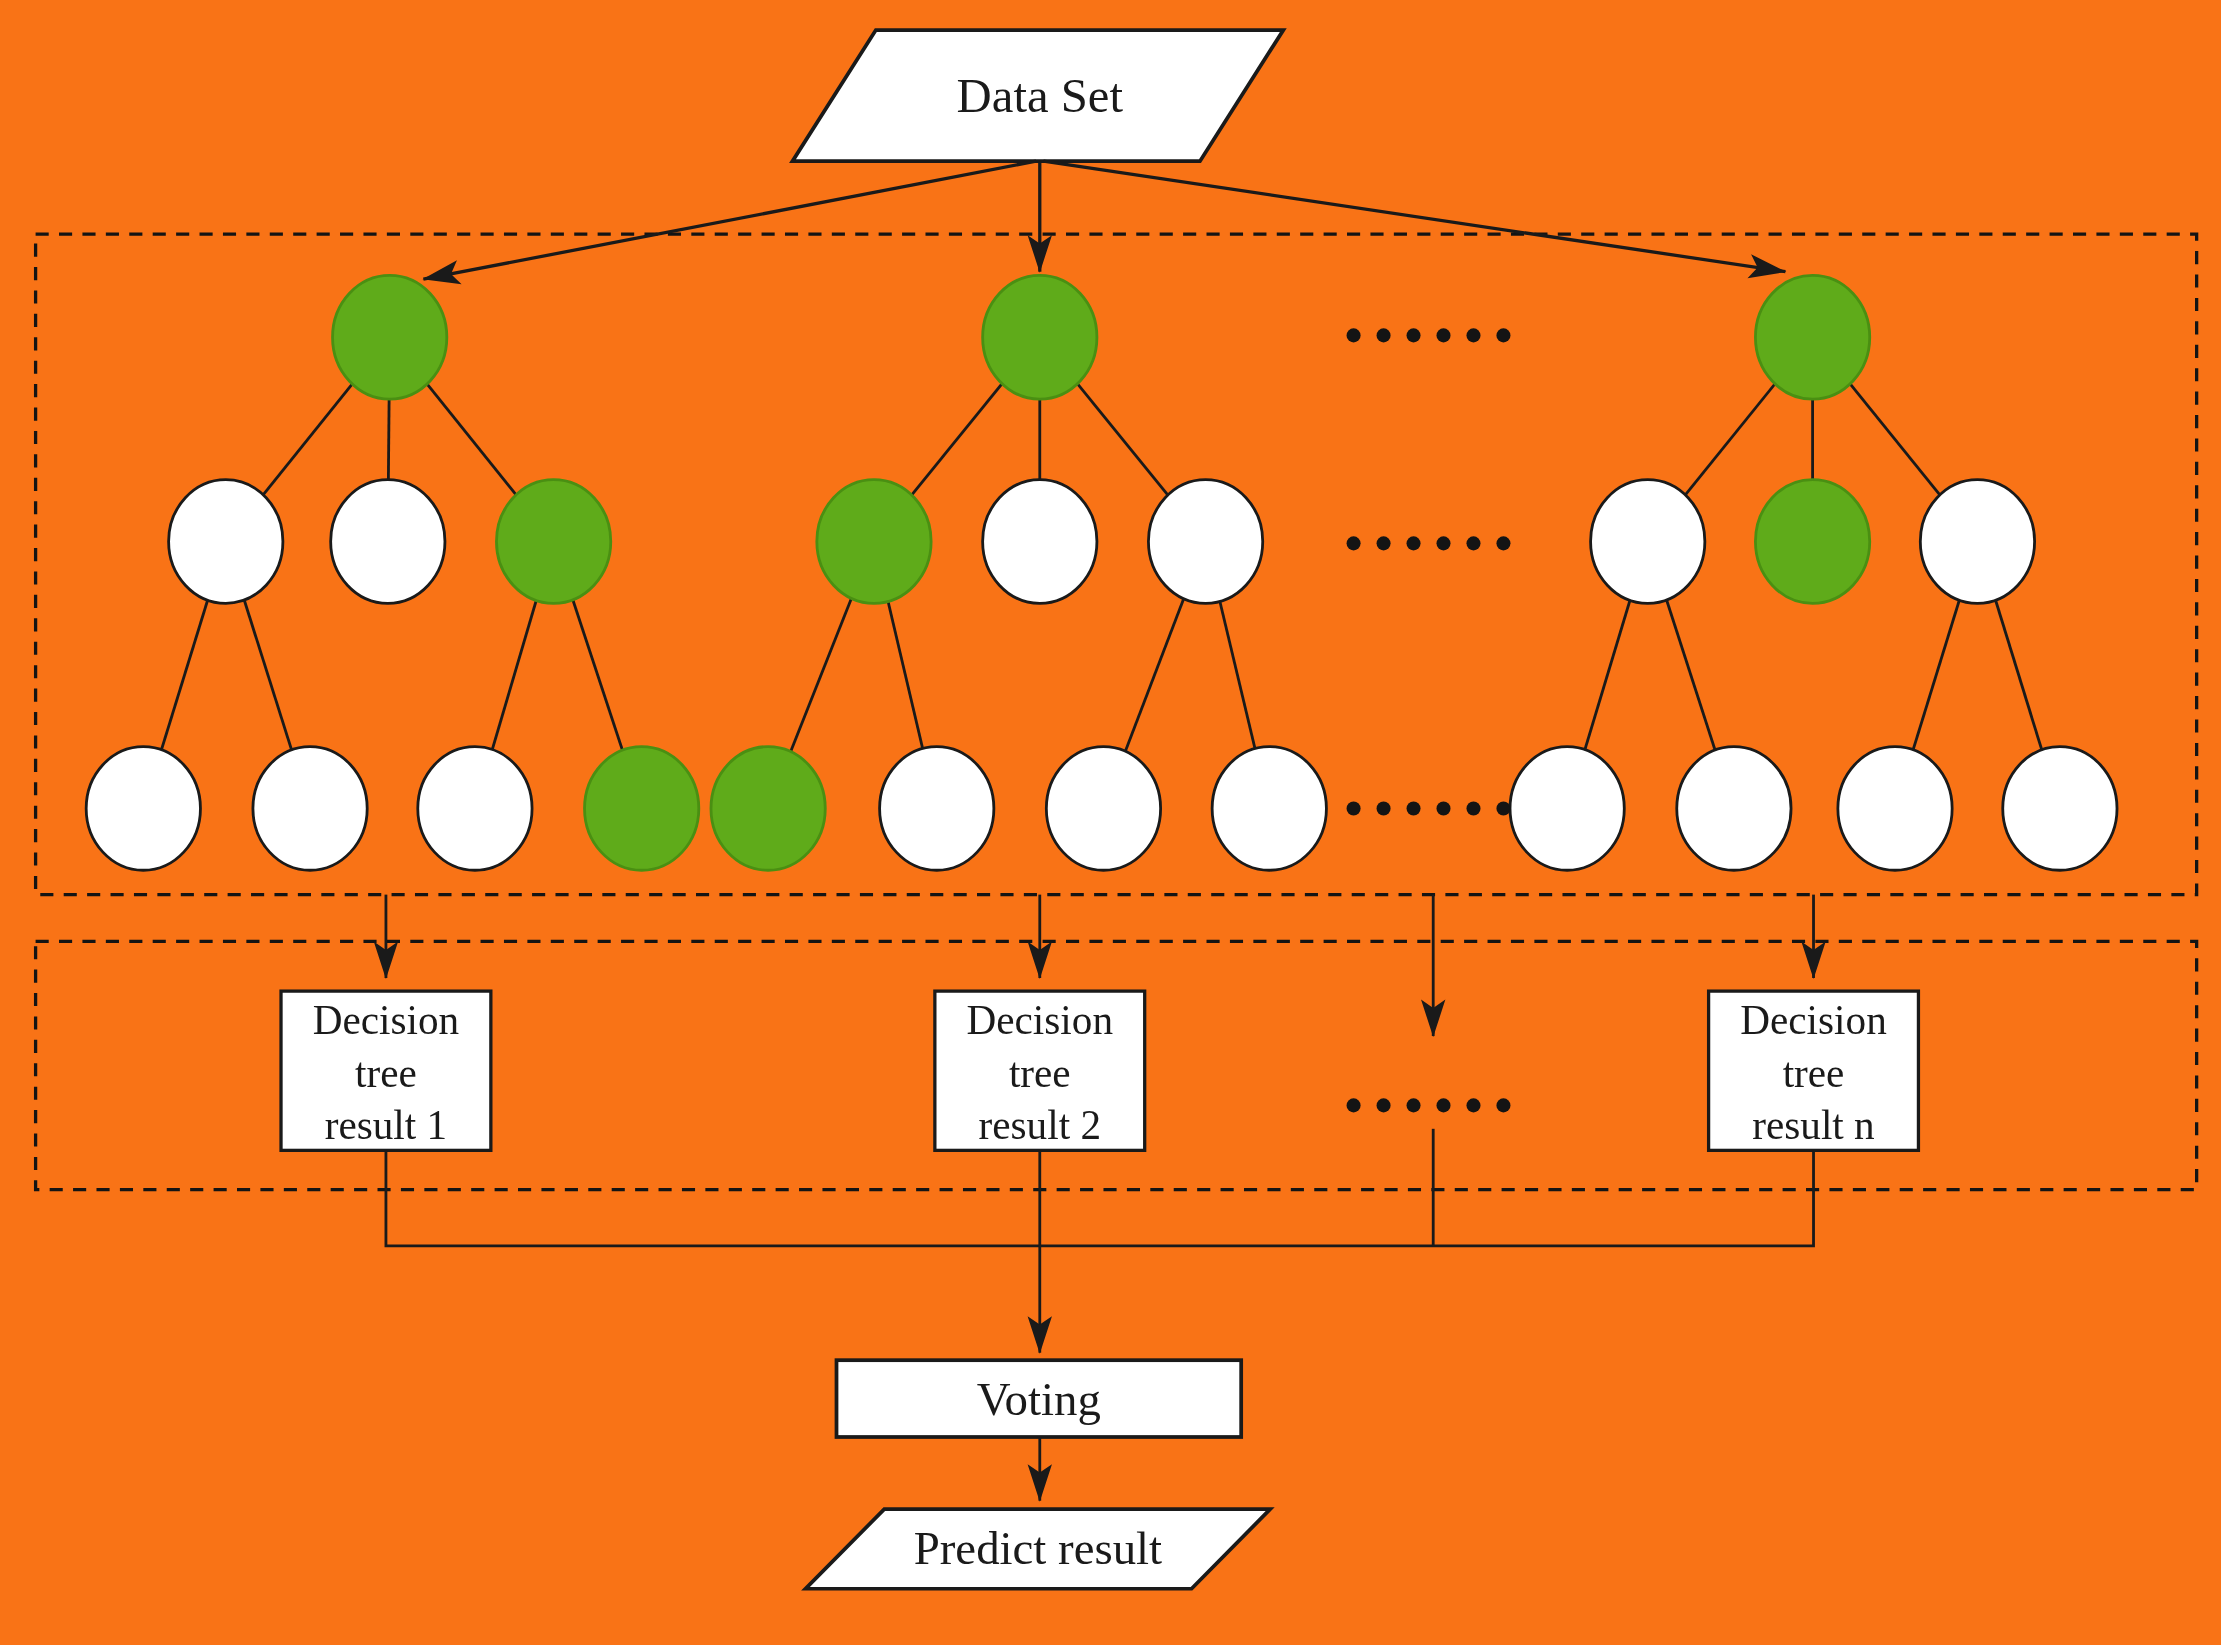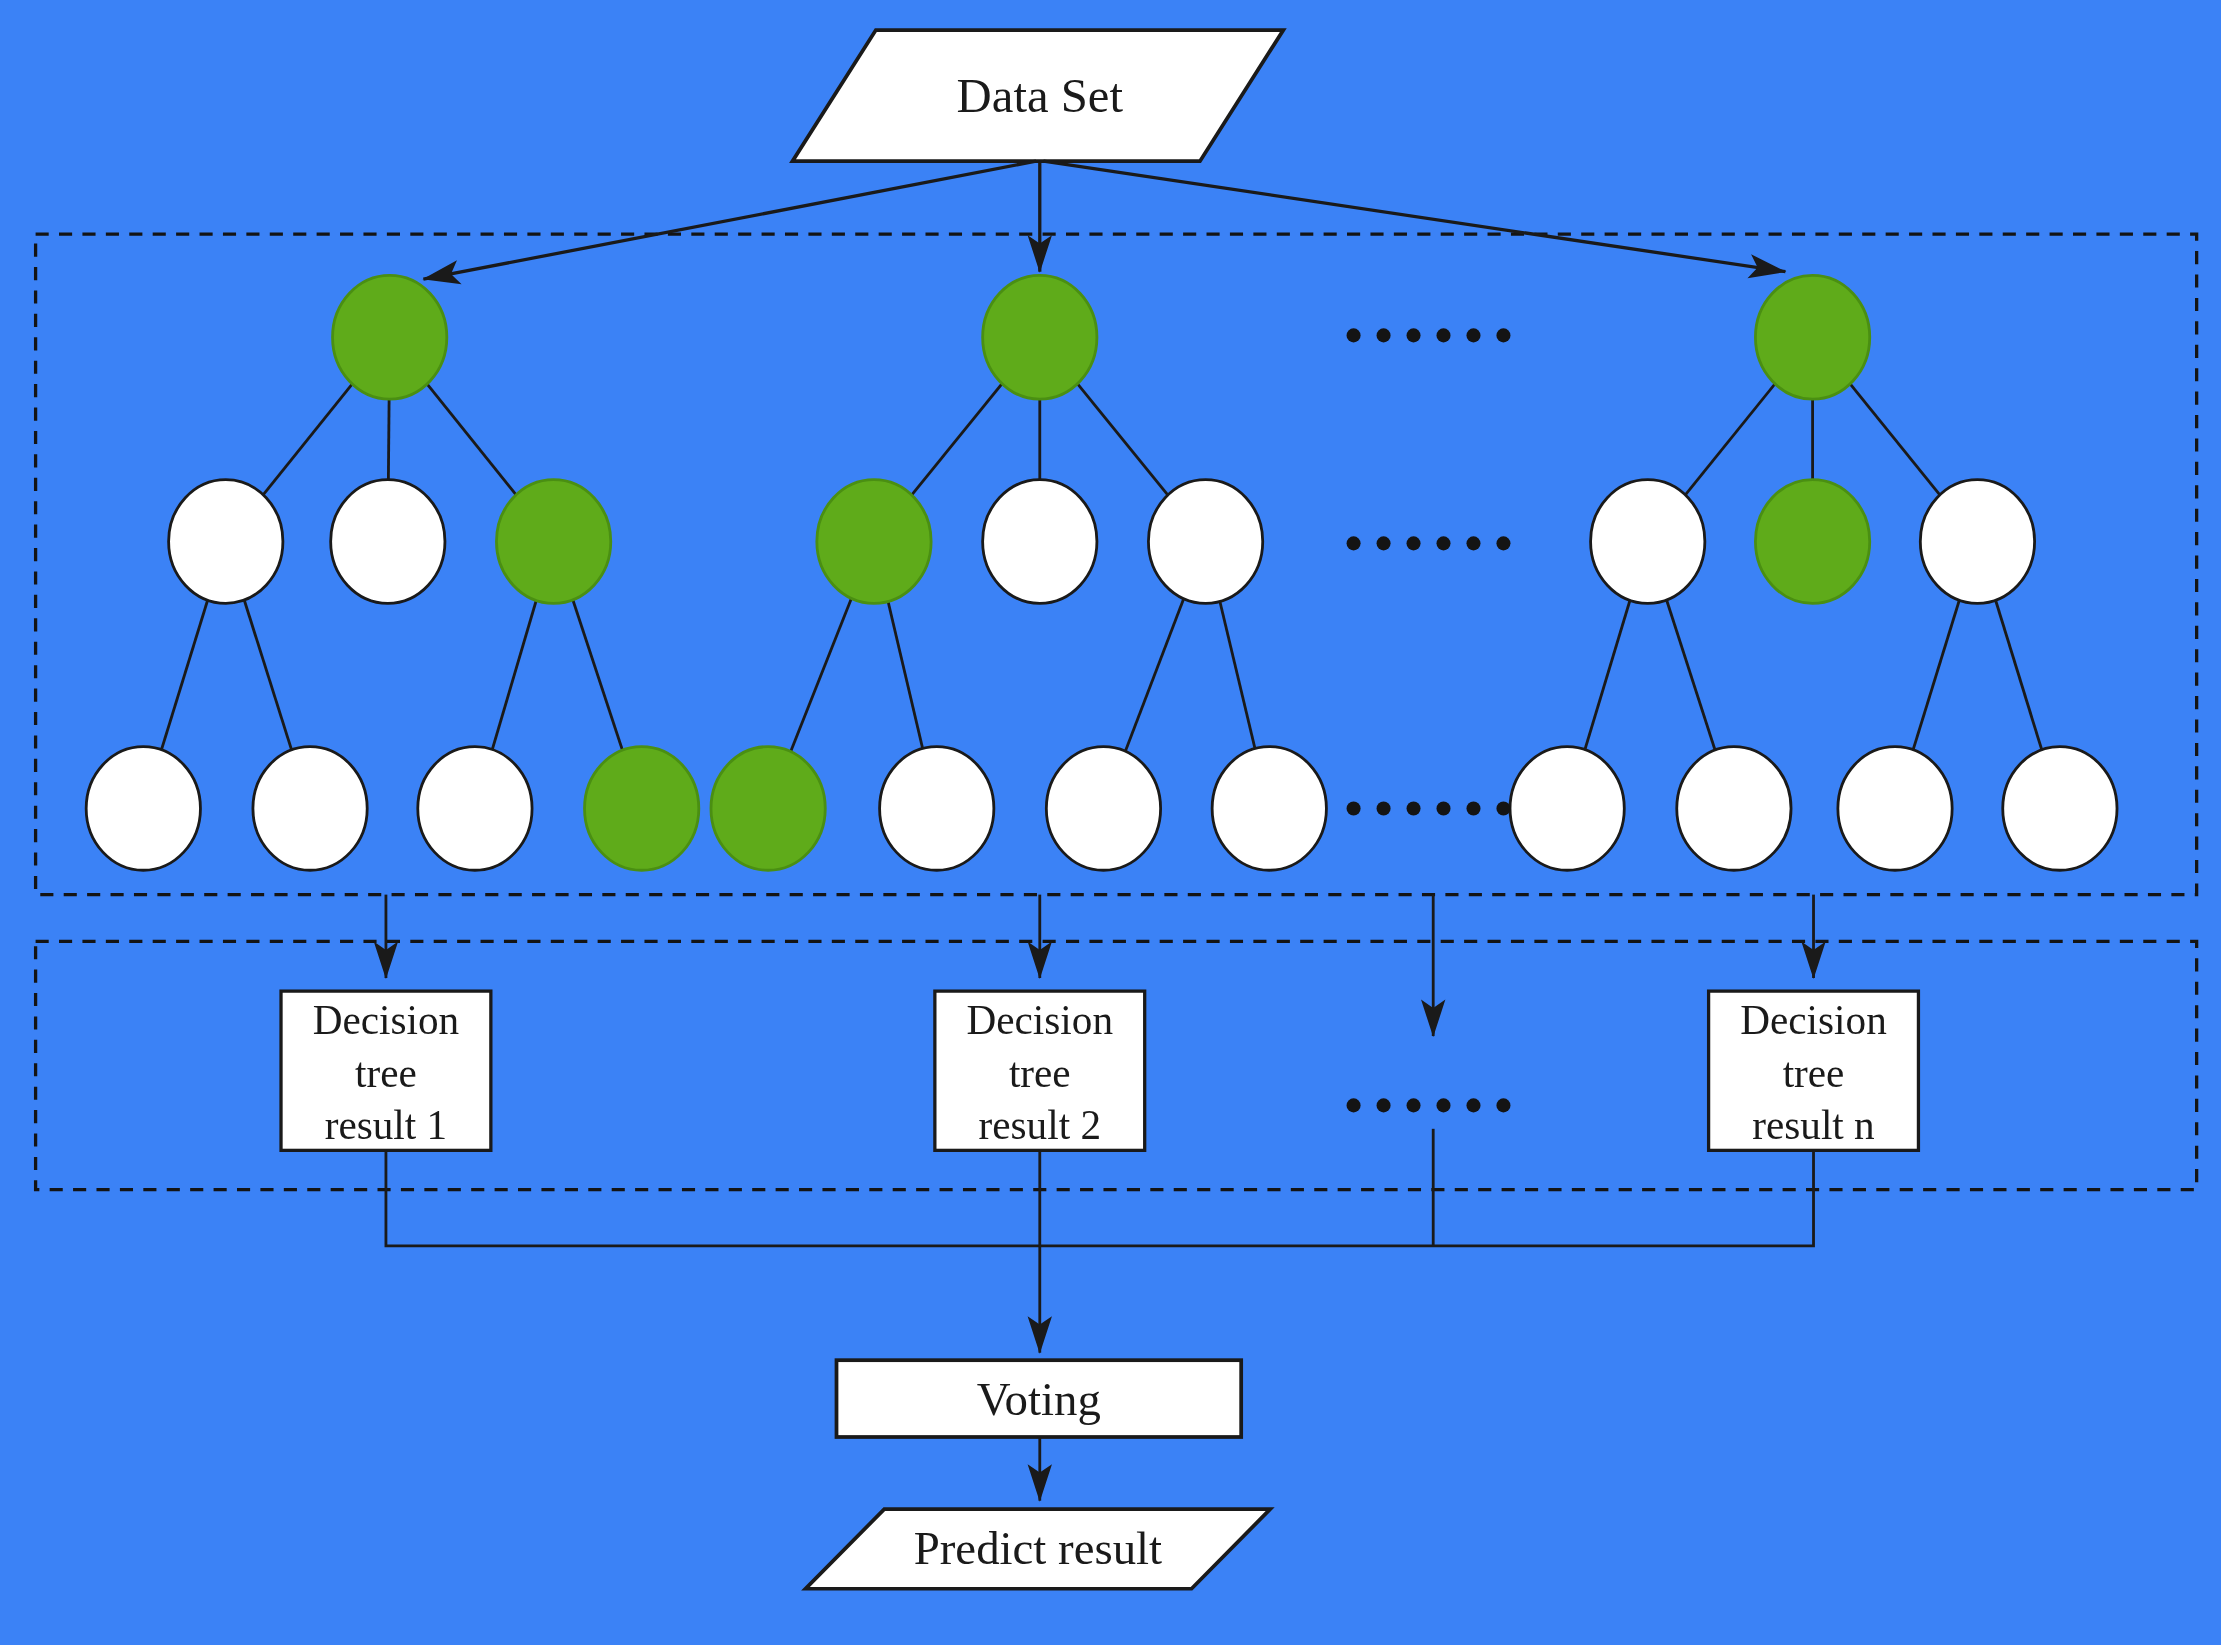--- a/index.html
+++ b/index.html
@@ -1,16 +1,16 @@
 <!DOCTYPE html>
 <html style="font-size:15px"><head>
 <meta charset="utf-8">
 <style>
   html,body{margin:0;padding:0;background:#ffffff;}
-  .stage{width:2221px;height:1645px;position:relative;background:#3b82f6;overflow:hidden;}
+  .stage{width:2221px;height:1645px;position:relative;background:#f97316;overflow:hidden;}
   svg{display:block;}
   text{font-family:"Liberation Serif","DejaVu Serif",serif;fill:#1a1a1a;}
   .shape-label{font-size:52px;}
   .small-label{font-size:50px;}
   .result-label{font-size:44px;}
 </style>
 </head>
 <body>
 
 <div class="stage">

